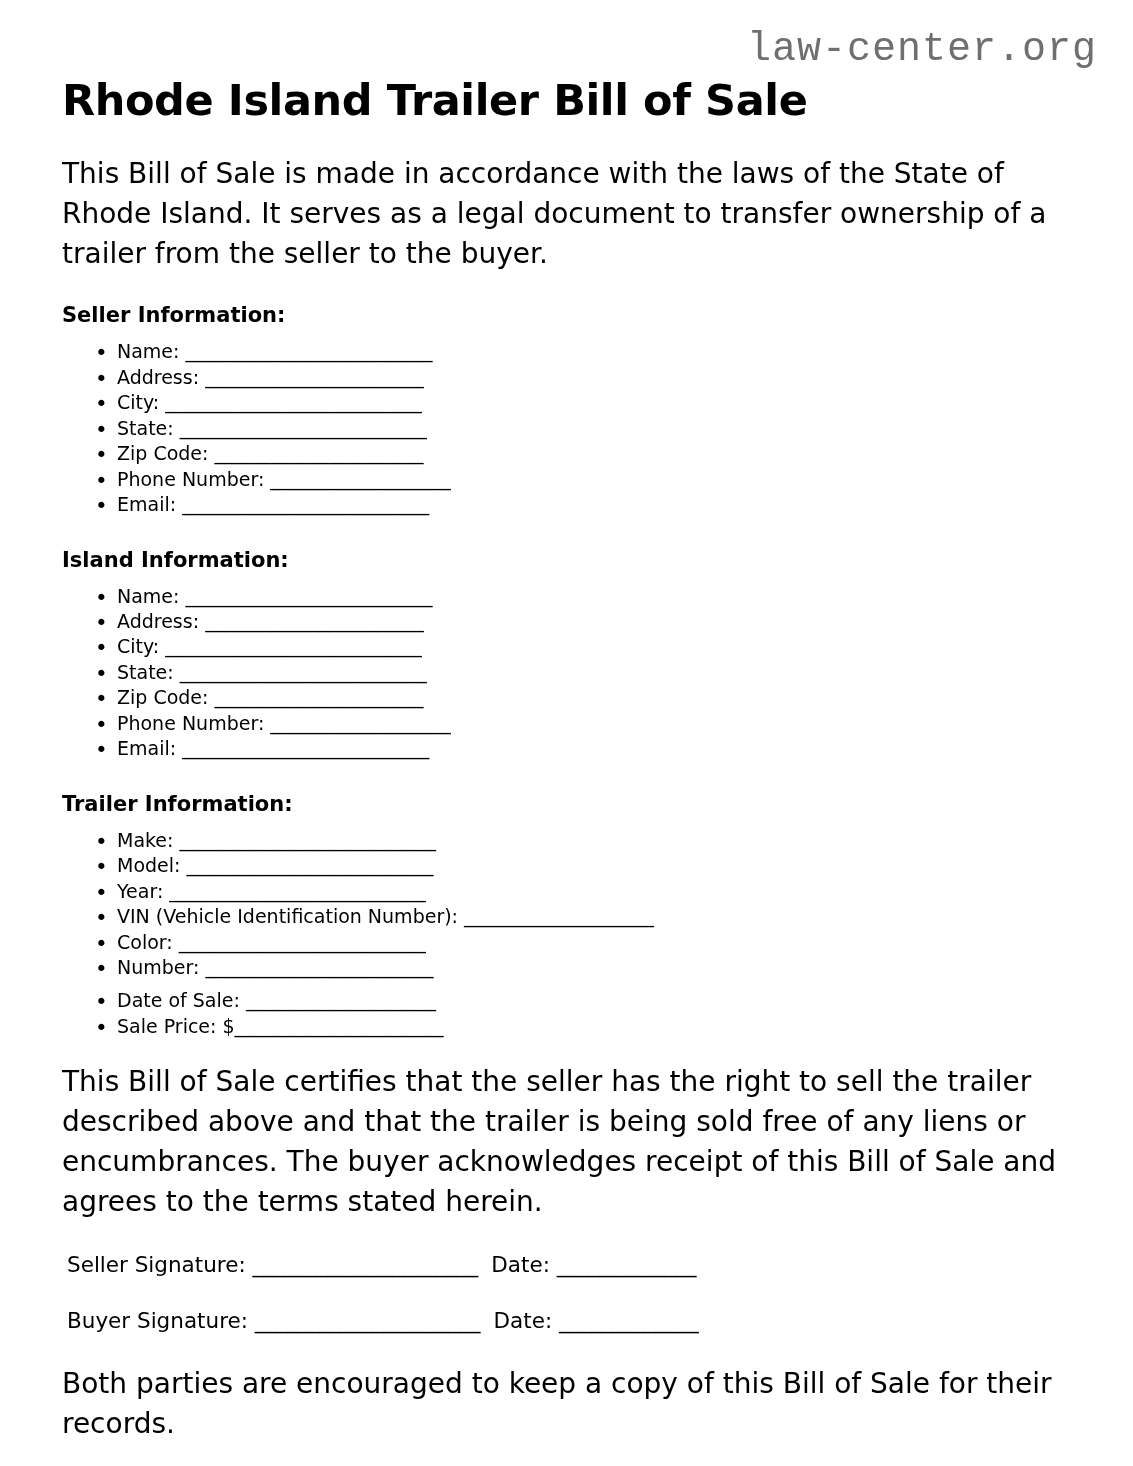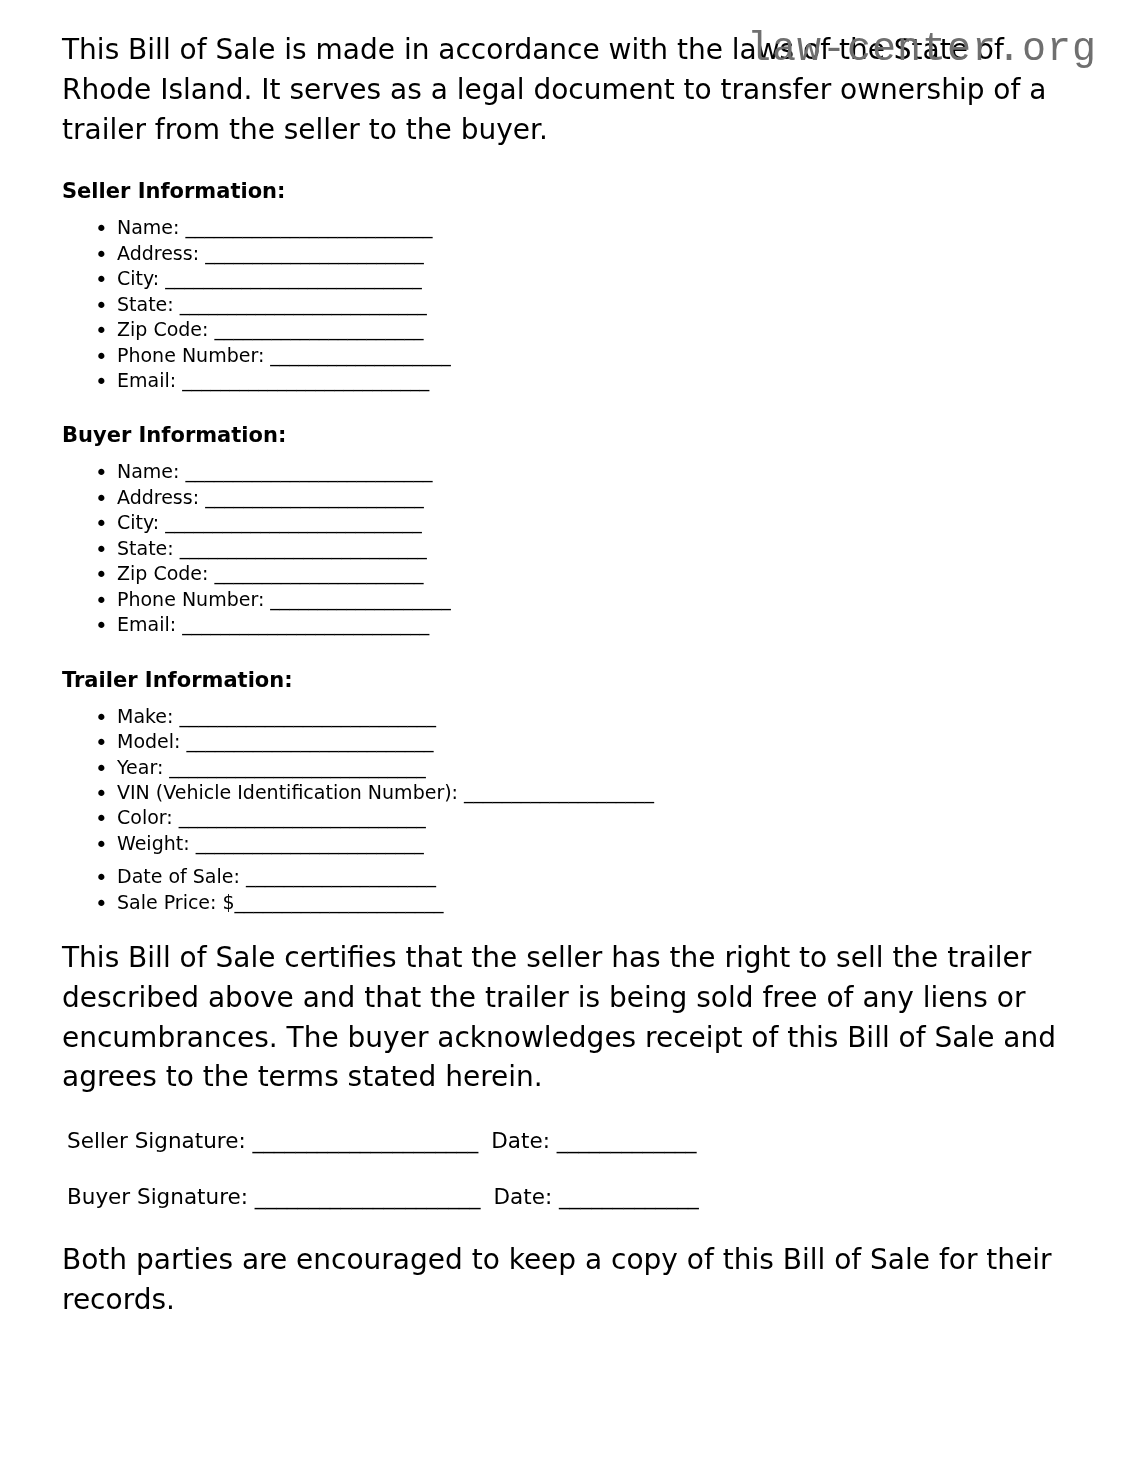--- a/index.html
+++ b/index.html
@@ -87,53 +87,54 @@
   .sig-row .gap { display: inline-block; width: 13px; }
   .closing { padding-top: 26px; }
 </style>
 </head>
 <body>
 
 <div class="page">
 
   <div class="watermark">law-center.org</div>
 
+  <h1 class="doc-title">Rhode Island Trailer Bill of Sale</h1>
 
   <p class="intro">This Bill of Sale is made in accordance with the laws of the State of Rhode Island. It serves as a legal document to transfer ownership of a trailer from the seller to the buyer.</p>
 
   <h2 class="section-heading">Seller Information:</h2>
   <ul class="field-list">
     <li><span>Name:</span> <span class="blank">__________________________</span></li>
     <li><span>Address:</span> <span class="blank">_______________________</span></li>
     <li><span>City:</span> <span class="blank">___________________________</span></li>
     <li><span>State:</span> <span class="blank">__________________________</span></li>
     <li><span>Zip Code:</span> <span class="blank">______________________</span></li>
     <li><span>Phone Number:</span> <span class="blank">___________________</span></li>
     <li><span>Email:</span> <span class="blank">__________________________</span></li>
   </ul>
 
-  <h2 class="section-heading">Buyer Information:</h2>
+  <h2 class="section-heading">Island Information:</h2>
   <ul class="field-list">
     <li><span>Name:</span> <span class="blank">__________________________</span></li>
     <li><span>Address:</span> <span class="blank">_______________________</span></li>
     <li><span>City:</span> <span class="blank">___________________________</span></li>
     <li><span>State:</span> <span class="blank">__________________________</span></li>
     <li><span>Zip Code:</span> <span class="blank">______________________</span></li>
     <li><span>Phone Number:</span> <span class="blank">___________________</span></li>
     <li><span>Email:</span> <span class="blank">__________________________</span></li>
   </ul>
 
   <h2 class="section-heading">Trailer Information:</h2>
   <ul class="field-list">
     <li><span>Make:</span> <span class="blank">___________________________</span></li>
     <li><span>Model:</span> <span class="blank">__________________________</span></li>
     <li><span>Year:</span> <span class="blank">___________________________</span></li>
     <li><span>VIN (Vehicle Identification Number):</span> <span class="blank">____________________</span></li>
     <li><span>Color:</span> <span class="blank">__________________________</span></li>
-    <li><span>Weight:</span> <span class="blank">________________________</span></li>
+    <li><span>Number:</span> <span class="blank">________________________</span></li>
   </ul>
 
   <ul class="field-list">
     <li><span>Date of Sale:</span> <span class="blank">____________________</span></li>
     <li><span>Sale Price: $</span><span class="blank">______________________</span></li>
   </ul>
 
   <p class="para">This Bill of Sale certifies that the seller has the right to sell the trailer described above and that the trailer is being sold free of any liens or encumbrances. The buyer acknowledges receipt of this Bill of Sale and agrees to the terms stated herein.</p>
 
   <p class="sig-row">

